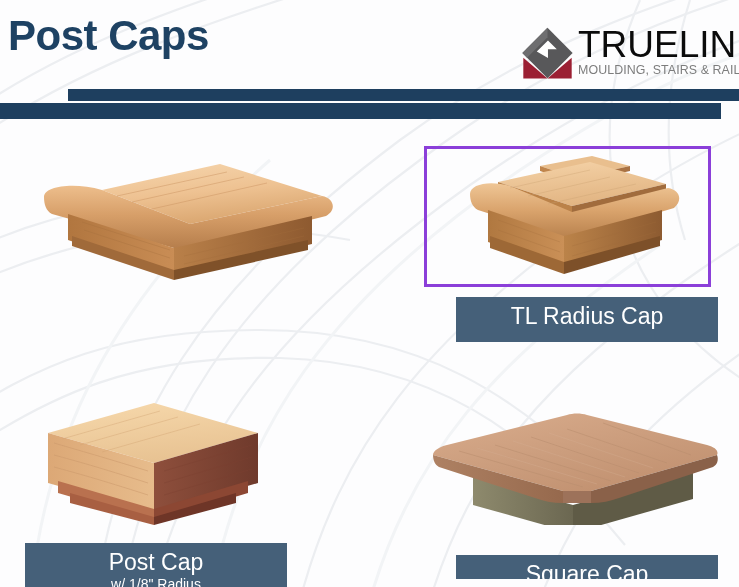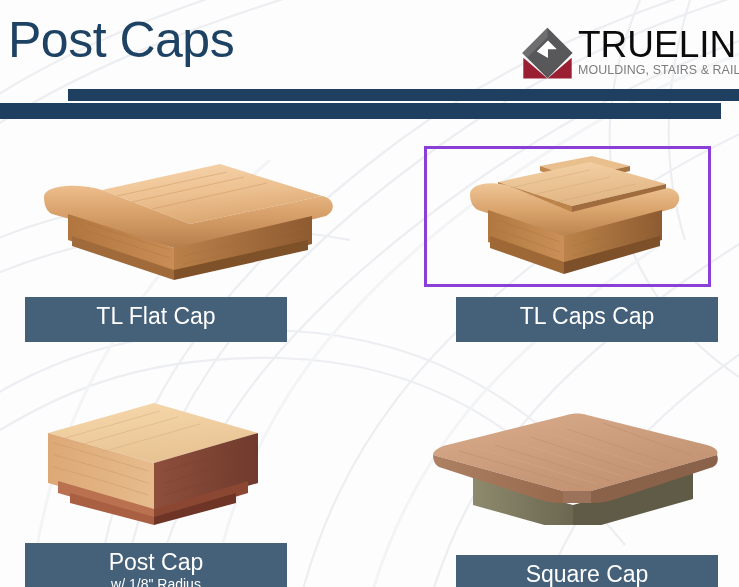--- a/index.html
+++ b/index.html
@@ -27,22 +27,22 @@
     height: 587px;
     z-index: 0;
     pointer-events: none;
   }
 
   
   #page-title {
     position: absolute;
     left: 8px;
     top: 12px;
-    font-size: 50px;
-    font-weight: normal;
+    font-size: 42px;
+    font-weight: bold;
     letter-spacing: -0.5px;
     color: #1e4263;
     z-index: 6;
     line-height: 1.15;
     white-space: nowrap;
   }
   #rule-top {
     position: absolute;
     left: 68px;
     top: 89px;
@@ -230,23 +230,20 @@
         <path d="M110,50 L222,25"></path>
         <path d="M130,57 L245,31"></path>
     </g>
     <g stroke="#a26d3c" stroke-width="0.8" opacity="0.4" fill="none">
       <path d="M60,70 L148,98"></path>
         <path d="M62,78 L148,106"></path>
       <path d="M162,104 L282,76"></path>
         <path d="M162,112 L282,84"></path>
     </g>
   </svg>
-  <div class="caption-bar" style="left:25px; top:297px; width:262px; height:45px;">
-    <span class="caption-title">TL Flat Cap</span>
-  </div>
 
   <svg class="product-image" style="left:440px; top:150px; width:255px; height:135px;" viewBox="0 0 255 135">
     <defs>
       <linearGradient id="fancyTop" x1="0" y1="0" x2="0.3" y2="1">
         <stop offset="0" stop-color="#f5d3a8"></stop>
         <stop offset="1" stop-color="#e2b583"></stop>
       </linearGradient>
       <linearGradient id="fancyRoll" x1="0" y1="0" x2="0" y2="1">
         <stop offset="0" stop-color="#efc696"></stop>
         <stop offset="0.5" stop-color="#d9a36c"></stop>
@@ -285,21 +282,21 @@
     </g>
     <g stroke="#a06c3c" stroke-width="0.8" opacity="0.35" fill="none">
       <path d="M58,70 L120,92"></path>
         <path d="M58,80 L120,102"></path>
       <path d="M132,96 L216,72"></path>
         <path d="M132,106 L216,82"></path>
     </g>
   </svg>
   <div id="selection-box"></div>
   <div class="caption-bar" style="left:456px; top:297px; width:262px; height:45px;">
-    <span class="caption-title">TL Caps Cap</span>
+    <span class="caption-title">TL Radius Cap</span>
   </div>
 
   <svg class="product-image" style="left:36px; top:395px; width:250px; height:130px;" viewBox="0 0 250 130">
     <defs>
       <linearGradient id="blockTop" x1="0" y1="0" x2="0.3" y2="1">
         <stop offset="0" stop-color="#f7d9ac"></stop>
         <stop offset="1" stop-color="#e8c393"></stop>
       </linearGradient>
       <linearGradient id="blockLeft" x1="0" y1="0" x2="1" y2="0">
         <stop offset="0" stop-color="#dca876"></stop>
@@ -376,17 +373,17 @@
       <path d="M106,32 L214,68"></path>
         <path d="M142,24 L242,58"></path>
       <path d="M178,18 L266,50"></path>
     </g>
     <g stroke="#d6b095" stroke-width="0.7" opacity="0.45" fill="none">
       <path d="M52,43 L172,79"></path>
         <path d="M88,36 L200,72"></path>
         <path d="M124,28 L228,63"></path>
     </g>
   </svg>
-  <div class="caption-bar" style="left:456px; top:555px; width:262px; height:32px;">
+  <div class="caption-bar" style="left:456px; top:555px; width:262px; height:24px;">
     <span class="caption-title">Square Cap</span>
   </div>
 
 </div>
 
 </body></html>

